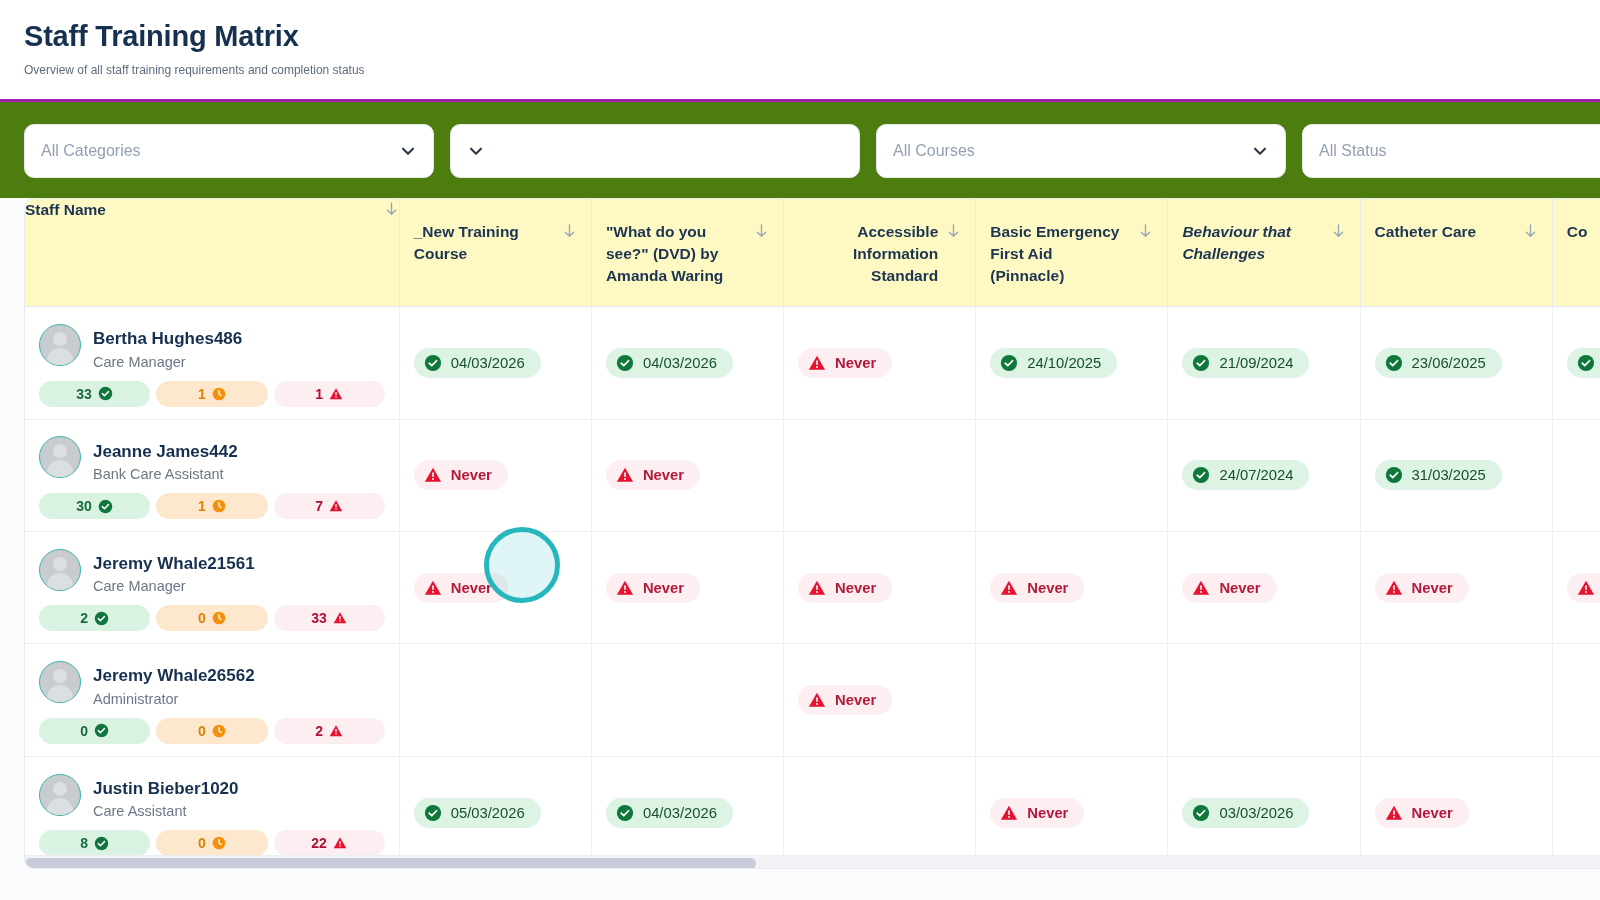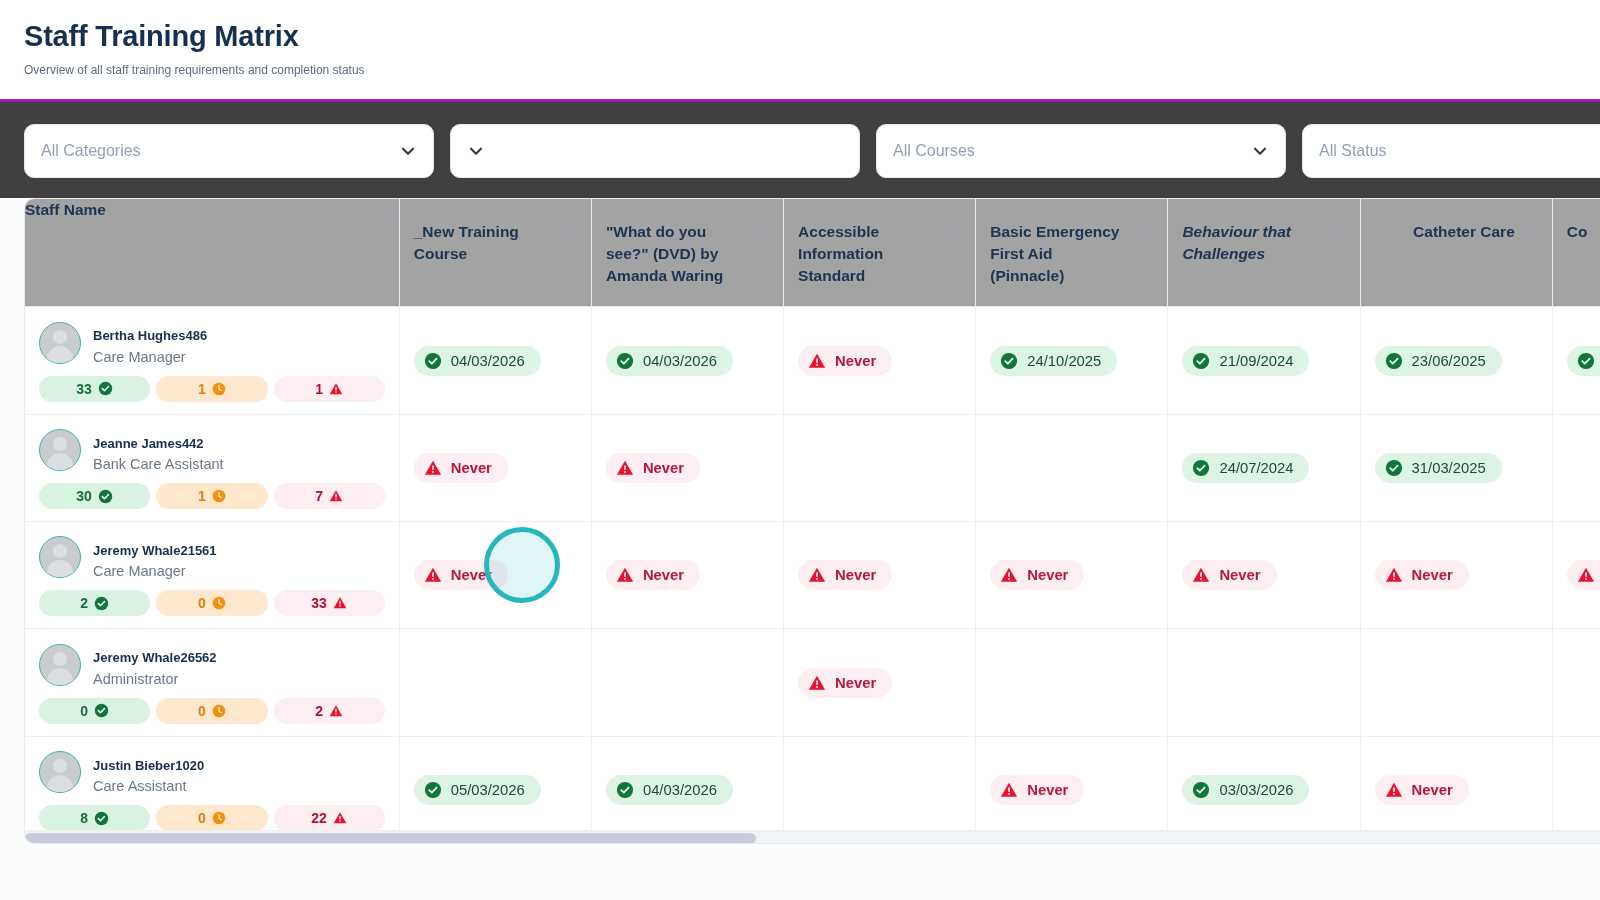--- a/index.html
+++ b/index.html
@@ -28,21 +28,21 @@
     color: #5c6b7e;
     margin-top: 9px;
     line-height: 1.3;
   }
 
   
   .filter-bar {
     display: flex;
     gap: 16px;
     padding: 22px 0 20px 24px;
-    background: #404040;
+    background: #4d7c0f;
   }
   .filter-select {
     position: relative;
     height: 54px;
     background: #ffffff;
     border: 1px solid #e6e9ee;
     border-radius: 10px;
     display: flex;
     align-items: center;
     padding: 0 16px;
@@ -74,21 +74,21 @@
     border-radius: 10px 0 0 10px;
     overflow: hidden;
     position: relative;
   }
   table {
     border-collapse: collapse;
     table-layout: fixed;
     width: 1720px;
   }
   thead th {
-    background: #a3a3a3;
+    background: #fef9c3;
     border-bottom: 1px solid #e4e8ed;
     border-right: 1px solid #e9ecf0;
     vertical-align: top;
     padding: 22px 14px 0 14px;
     height: 108px;
     text-align: left;
   }
   .th-inner {
     display: flex;
     align-items: flex-start;
@@ -139,21 +139,21 @@
   .avatar::after {
     content: "";
     position: absolute;
     width: 26px; height: 18px;
     border-radius: 13px 13px 0 0;
     background: #dcdfe2;
     left: 50%; bottom: -1px;
     transform: translateX(-50%);
   }
   .staff-name {
-    font-size: 13px;
+    font-size: 17px;
     font-weight: 700;
     color: #16304f;
     line-height: 1.25;
     margin-top: 9px;
   }
   .staff-role {
     font-size: 14.5px;
     color: #6b7888;
     margin-top: 3px;
     line-height: 1.25;
@@ -282,21 +282,21 @@
             </div>
           </th>
           <th style="width: 190px;">
             <div class="th-inner">
               <span class="th-text">"What do you see?" (DVD) by Amanda Waring</span>
               <span><svg class="sort-ico" width="15" height="16" viewBox="0 0 15 16" fill="none">
                   <path d="M7.5 2v11M3.4 9.2l4.1 4.1 4.1-4.1" stroke="#9aa6b6" stroke-width="1.4" stroke-linecap="round" stroke-linejoin="round"></path>
                 </svg></span>
             </div>
           </th>
-          <th style="width: 190px;">
+          <th style="width: 190px; text-align: right;">
             <div class="th-inner">
               <span class="th-text">Accessible Information Standard</span>
               <span><svg class="sort-ico" width="15" height="16" viewBox="0 0 15 16" fill="none">
                   <path d="M7.5 2v11M3.4 9.2l4.1 4.1 4.1-4.1" stroke="#9aa6b6" stroke-width="1.4" stroke-linecap="round" stroke-linejoin="round"></path>
                 </svg></span>
             </div>
           </th>
           <th style="width: 190px;">
             <div class="th-inner">
               <span class="th-text">Basic Emergency First Aid (Pinnacle)</span>
@@ -306,21 +306,21 @@
             </div>
           </th>
           <th style="width: 190px; font-style: italic;">
             <div class="th-inner">
               <span class="th-text">Behaviour that Challenges</span>
               <span><svg class="sort-ico" width="15" height="16" viewBox="0 0 15 16" fill="none">
                   <path d="M7.5 2v11M3.4 9.2l4.1 4.1 4.1-4.1" stroke="#9aa6b6" stroke-width="1.4" stroke-linecap="round" stroke-linejoin="round"></path>
                 </svg></span>
             </div>
           </th>
-          <th style="width: 190px; text-align: right;">
+          <th style="width: 190px;">
             <div class="th-inner">
               <span class="th-text">Catheter Care</span>
               <span><svg class="sort-ico" width="15" height="16" viewBox="0 0 15 16" fill="none">
                   <path d="M7.5 2v11M3.4 9.2l4.1 4.1 4.1-4.1" stroke="#9aa6b6" stroke-width="1.4" stroke-linecap="round" stroke-linejoin="round"></path>
                 </svg></span>
             </div>
           </th>
           <th style="width: 190px;">
             <div class="th-inner">
               <span class="th-text">Co</span>

